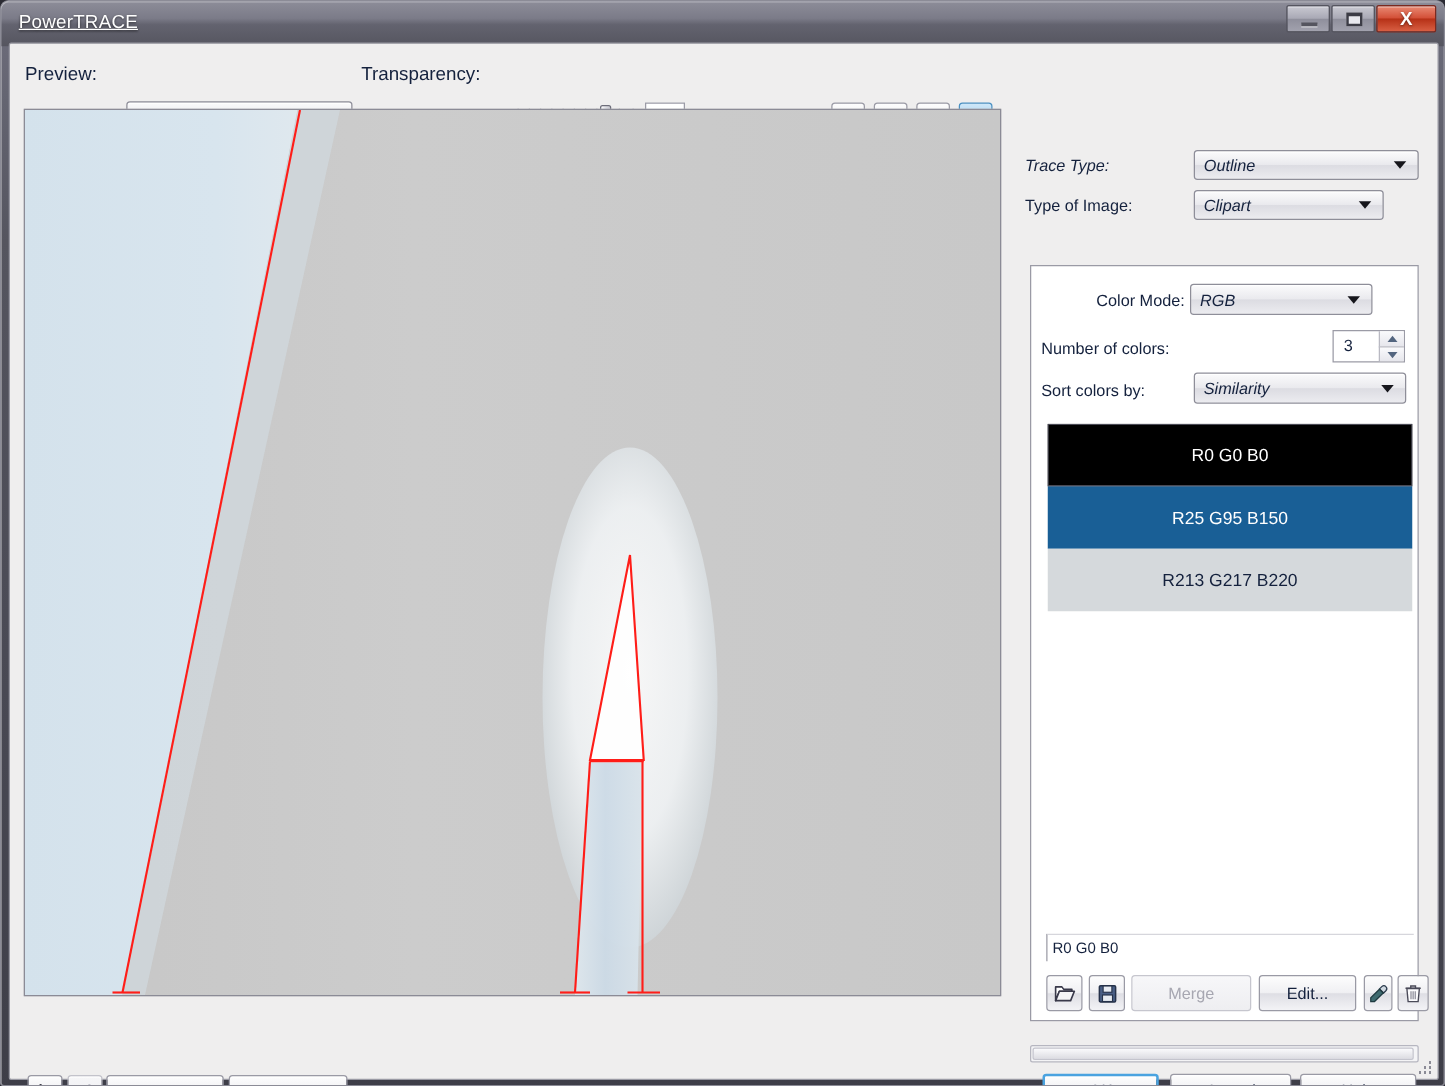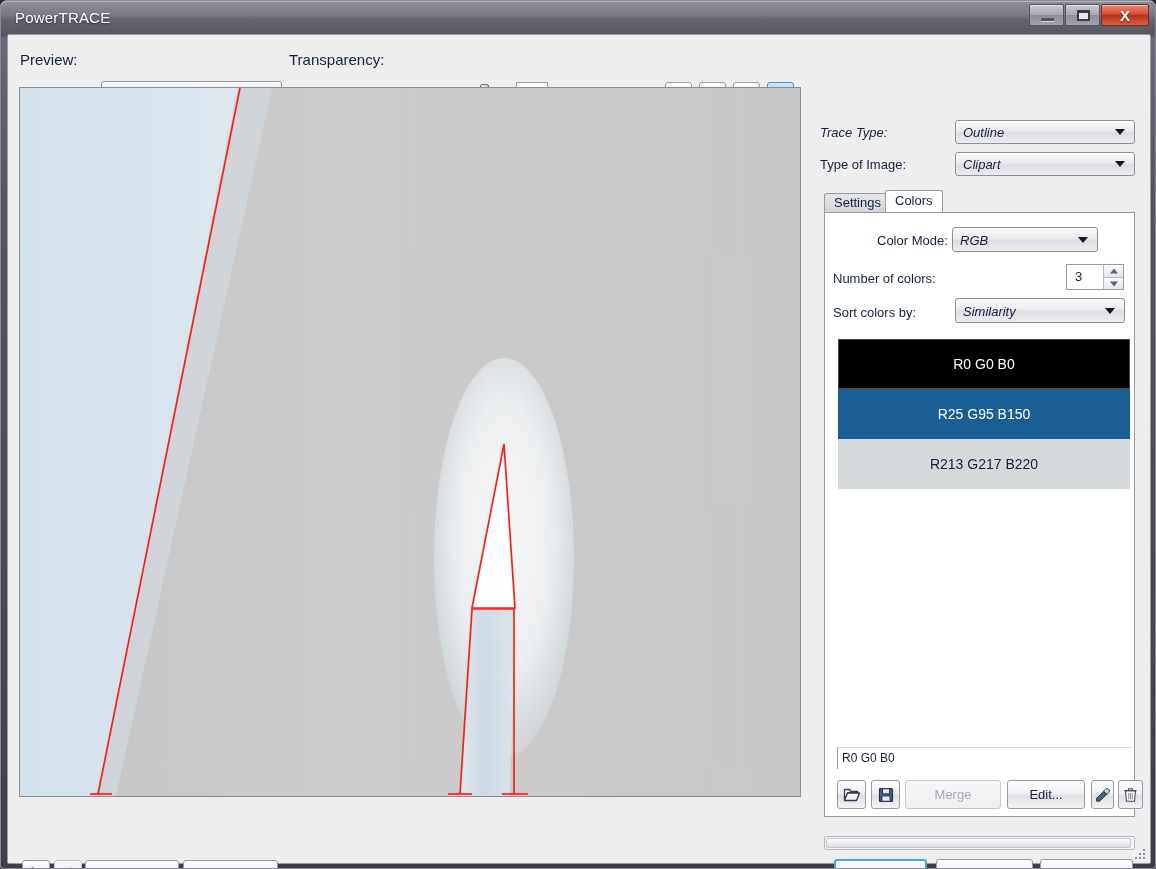--- a/index.html
+++ b/index.html
@@ -31,20 +31,21 @@
     border-radius:6px 6px 0 0;
     background:linear-gradient(to bottom,#8d8d99 0%,#7b7b88 38%,#63636f 52%,#55555f 100%);
     box-shadow:inset 0 1px 0 rgba(255,255,255,.35);
   }
   .title-text{
     position:absolute;left:14px;top:8px;
     font-size:15px;color:#ffffff;
     text-shadow:0 1px 2px rgba(0,0,0,.6);
     letter-spacing:.2px;
     white-space:nowrap;
+    text-decoration:underline;
   }
   .winbtns{position:absolute;right:8px;top:3px;display:flex;}
   .winbtn{
     width:35px;height:22px;margin-left:1px;
     box-sizing:border-box;
     border:1px solid #55555f;
     border-radius:2px;
     background:linear-gradient(to bottom,#c9c9d2 0%,#a9a9b5 48%,#8f8f9c 52%,#a2a2ae 100%);
     position:relative;
     box-shadow:inset 0 1px 0 rgba(255,255,255,.5);
@@ -157,21 +158,21 @@
   #undo-button{left:14px;top:825px;}
   #redo-button{left:46px;top:825px;}
   #reset-button{position:absolute;left:77px;top:825px;width:94px;height:28px;line-height:26px;}
   #options-button{position:absolute;left:175px;top:825px;width:95px;height:28px;line-height:26px;}
   
   .right{position:absolute;left:803px;top:0;width:335px;height:828px;}
   .r-label{position:absolute;font-size:13px;color:#14213d;white-space:nowrap;}
   #trace-type-label{left:9px;top:90px;font-style:italic;}
   #type-of-image-label{left:9px;top:122px;}
   #trace-type-combo{position:absolute;left:144px;top:85px;width:180px;height:24px;}
-  #type-of-image-combo{position:absolute;left:144px;top:117px;width:180px;height:24px;}
+  #type-of-image-combo{position:absolute;left:144px;top:117px;width:152px;height:24px;}
   .tabstrip{position:absolute;left:13px;top:155px;width:311px;height:22px;}
   .tab{
     position:absolute;bottom:0;height:22px;box-sizing:border-box;
     border:1px solid #9a9aa5;border-bottom:none;
     border-radius:3px 3px 0 0;
     font-size:13px;color:#14213d;
     padding:0 9px;line-height:20px;
   }
   .tab.inactive{background:linear-gradient(to bottom,#e7e7ea,#d3d3d9);top:3px;height:19px;line-height:17px;}
   .tab.active{background:#ffffff;left:61px;z-index:3;}
@@ -420,24 +421,20 @@
         <span class="ctext">Outline</span>
         <span class="carrow"></span>
       </div>
 
       <div class="r-label" id="type-of-image-label">Type of Image:</div>
       <div class="combo" id="type-of-image-combo">
         <span class="ctext">Clipart</span>
         <span class="carrow"></span>
       </div>
 
-      <div class="tabstrip">
-        <div class="tab inactive" style="left:0;">Settings</div>
-        <div class="tab active">Colors</div>
-      </div>
       <div class="tabpanel"></div>
 
       <div class="r-label" id="color-mode-label">Color Mode:</div>
       <div class="combo" id="color-mode-combo">
         <span class="ctext">RGB</span>
         <span class="carrow"></span>
       </div>
 
       <div class="r-label" id="num-colors-label">Number of colors:</div>
       <div id="num-colors-spin">

